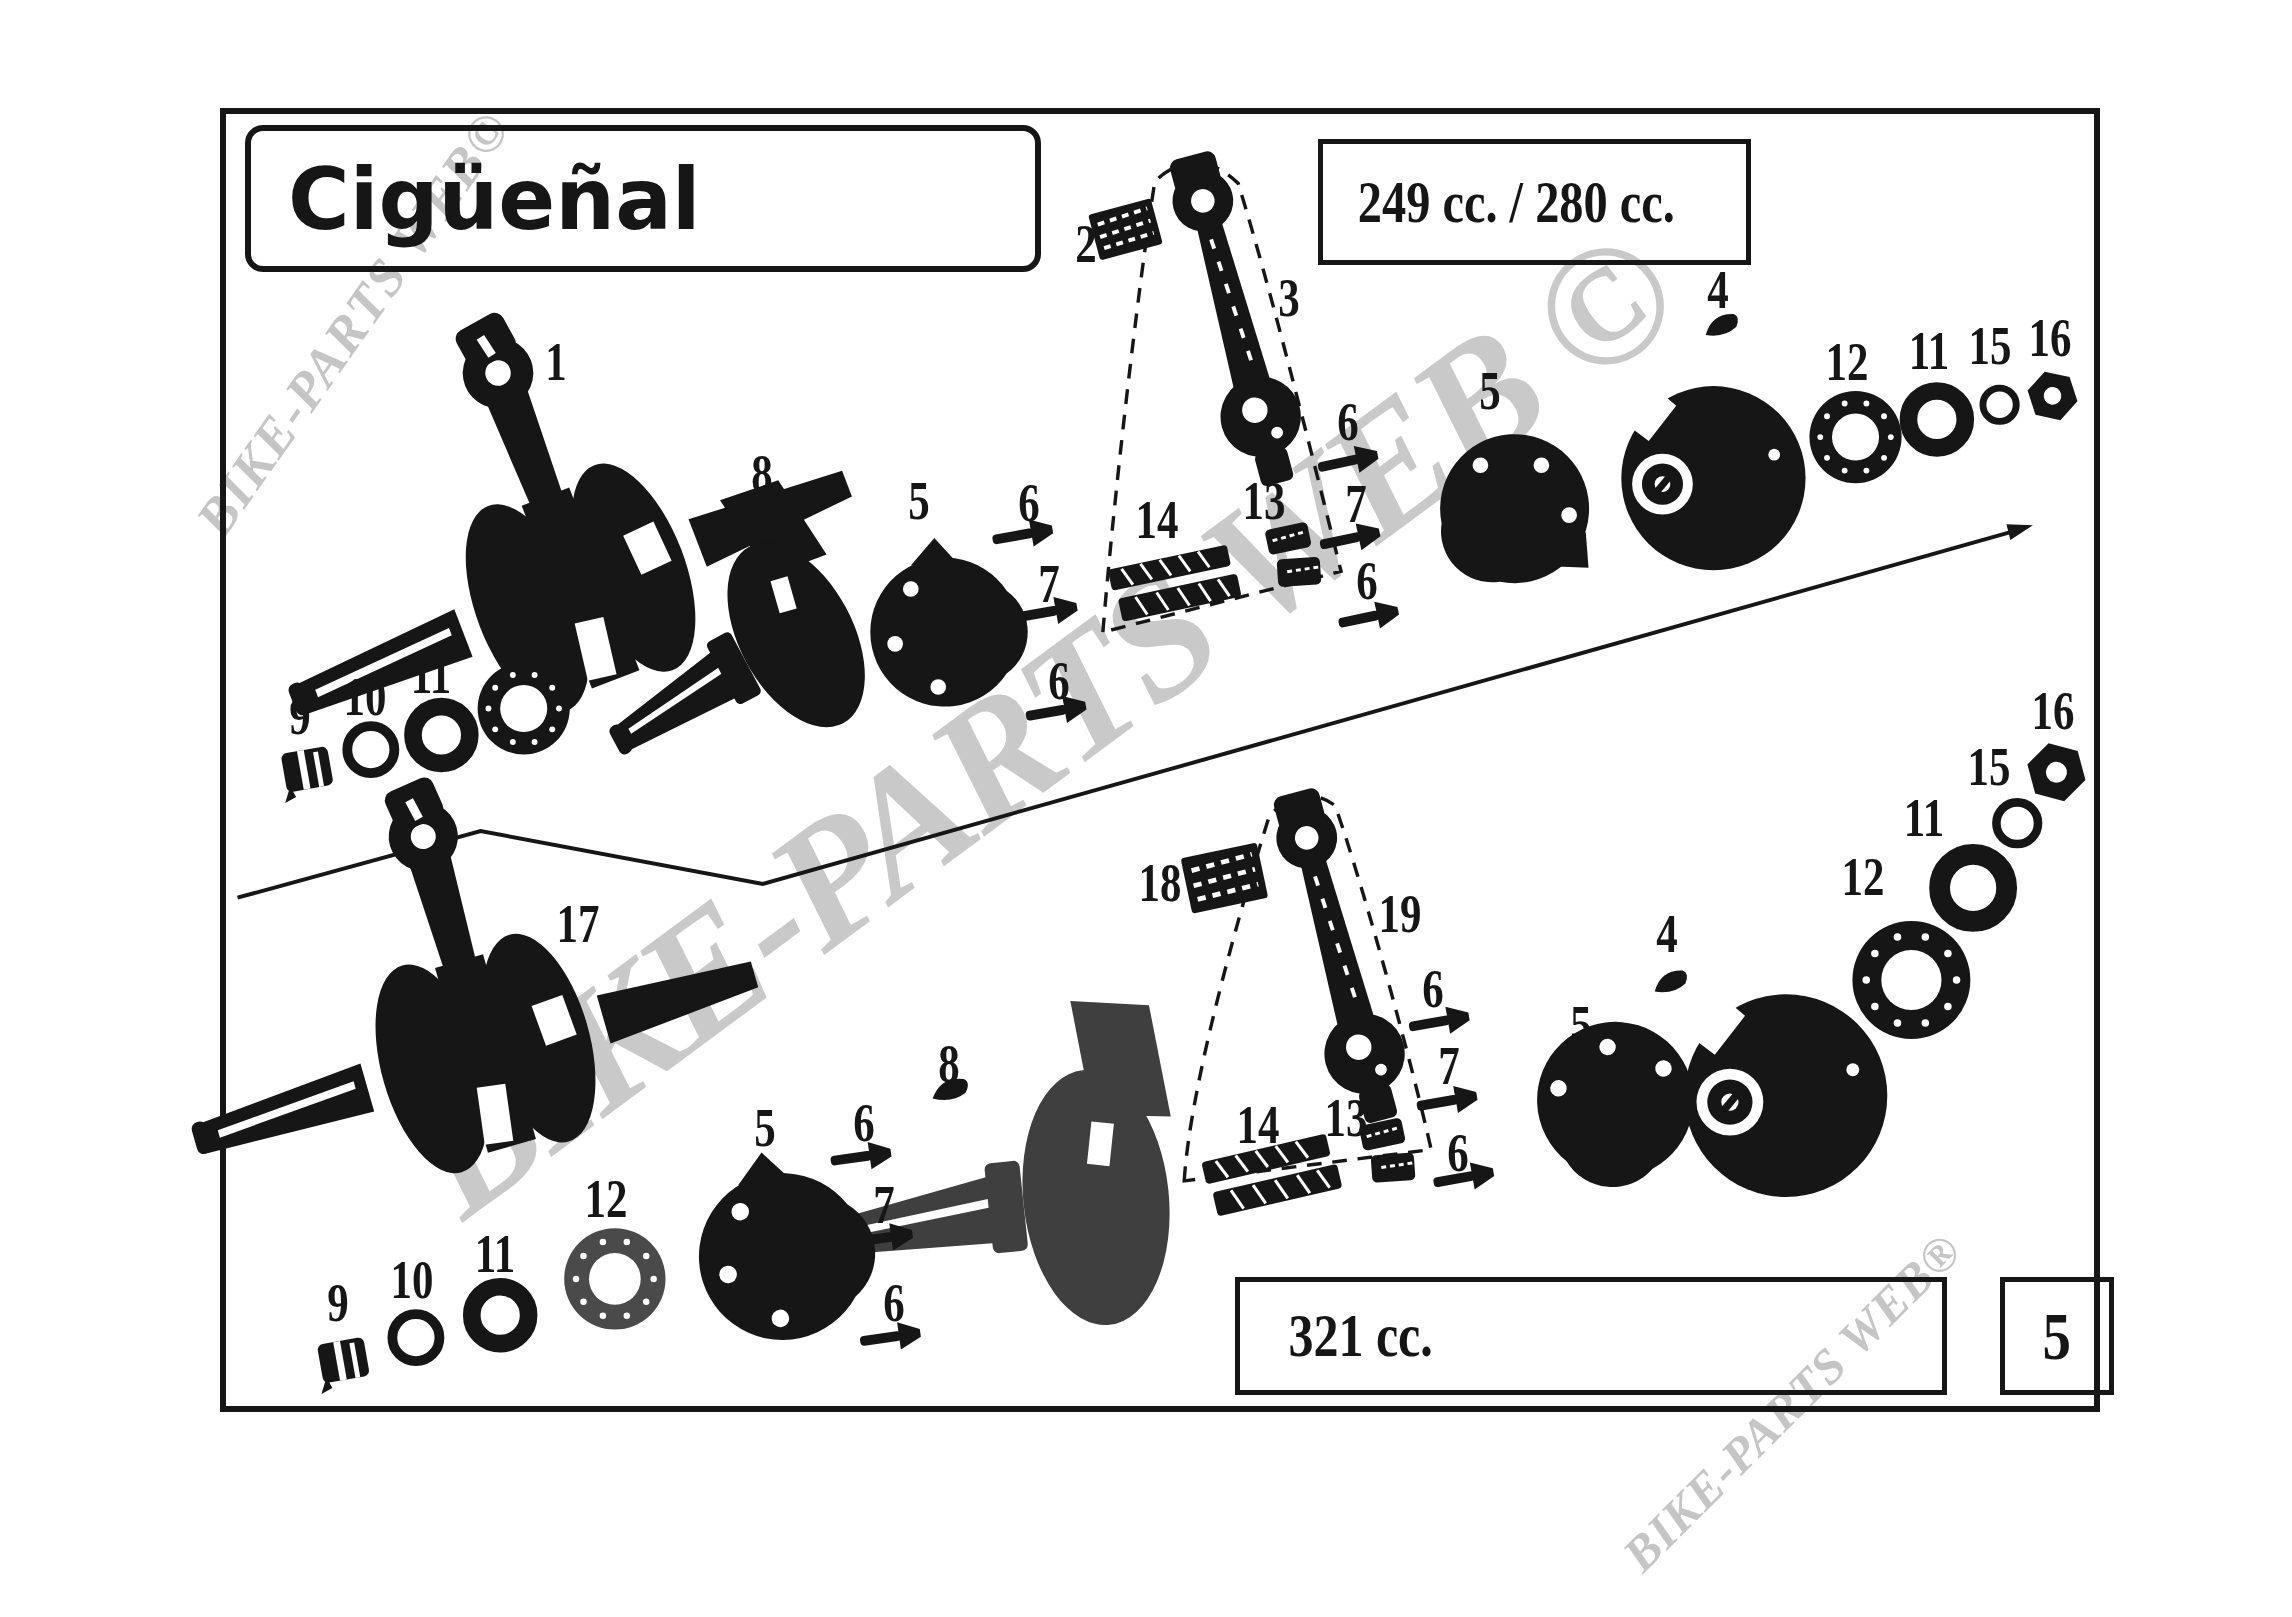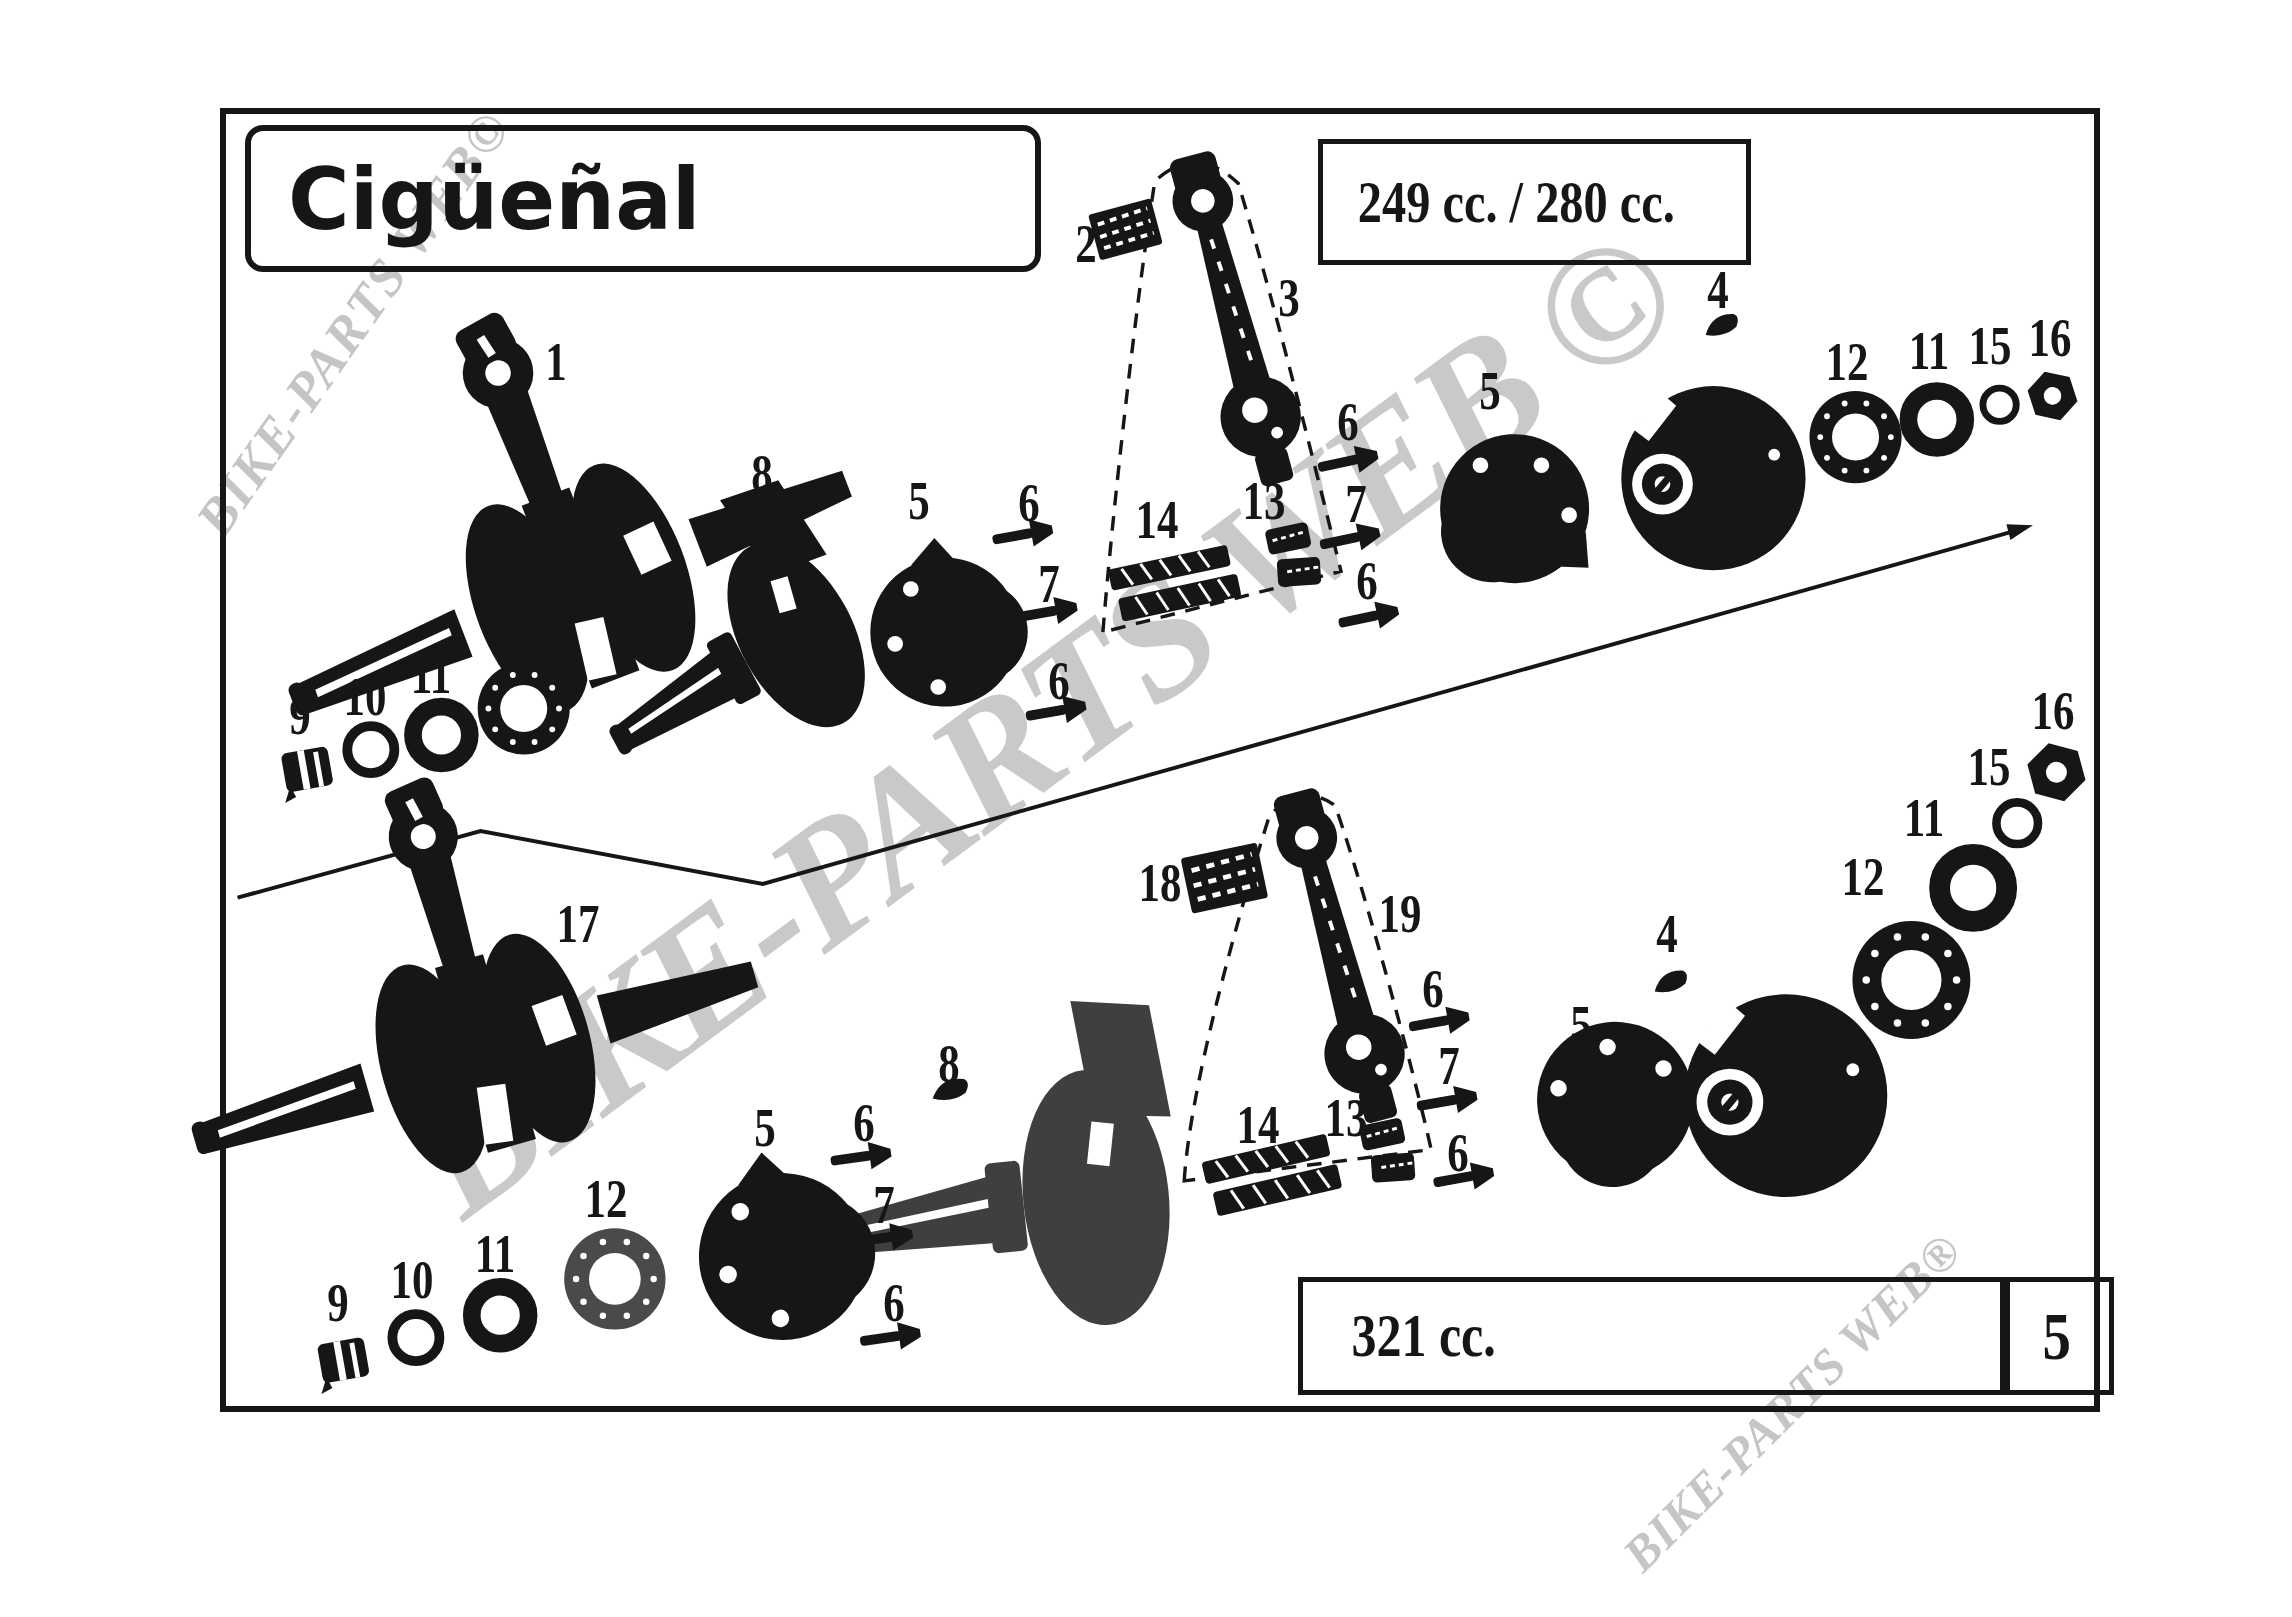--- a/index.html
+++ b/index.html
@@ -31,21 +31,21 @@
   .page-frame{position:absolute;left:220px;top:108px;width:1868px;height:1292px;
       border:6.9px solid var(--ink);z-index:2;}
   .box{position:absolute;z-index:4;border:5.9px solid var(--ink);background:transparent;
       display:flex;align-items:center;color:var(--ink);}
   .title-box{left:245px;top:125px;width:784px;height:135px;border-width:6.9px;border-radius:18px;}
   .title-box .t{font-family:"DejaVu Sans",sans-serif;font-weight:bold;font-size:84px;
       padding-left:37px;letter-spacing:0px;transform:scaleY(1.02);}
   .cc{font-family:"Liberation Serif",serif;font-weight:700;}
   .box-249{left:1318px;top:139px;width:423px;height:116px;justify-content:flex-start;}
   .box-249 .t{font-size:59px;transform:scaleX(.82);}
-  .box-321{left:1298px;top:1277px;width:702px;height:108px;}
+  .box-321{left:1235px;top:1277px;width:702px;height:108px;}
   .box-321 .t{font-size:61px;padding-left:59px;transform:scaleX(.82);transform-origin:left center;}
   .box-5{left:2000px;top:1277px;width:104px;height:108px;justify-content:center;}
   .box-5 .t{font-size:67px;transform:scaleX(.85);}
 </style>
 </head>
 <body>
 
 <div class="wm wm-topleft">BIKE-PARTS WEB©</div>
 <div class="wm wm-center">BIKE-PARTS WEB ©</div>
 <div class="wm wm-bottomright">BIKE-PARTS WEB®</div>

